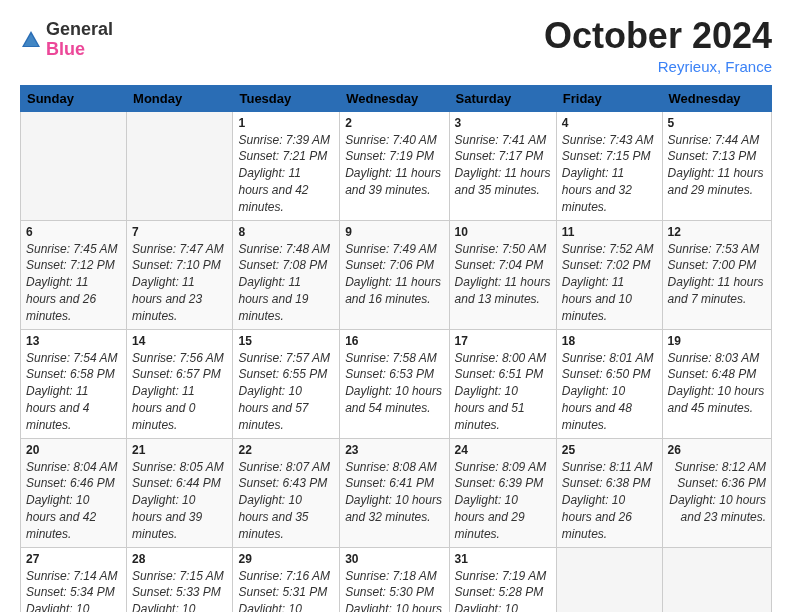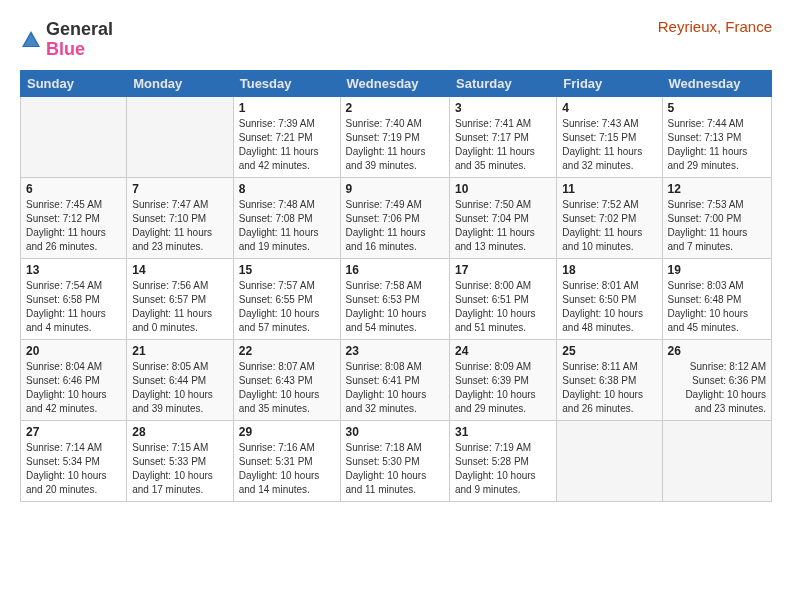--- a/index.html
+++ b/index.html
@@ -50,31 +50,31 @@
       text-align: right;
     }
     .month-title {
       font-size: 36px;
       font-weight: bold;
       color: #222;
       line-height: 1.1;
     }
     .location {
       font-size: 15px;
-      color: #c2410c;
+      color: #3b82f6;
       margin-top: 2px;
     }
     .calendar {
       width: 100%;
       border-collapse: collapse;
       border: 1px solid #ccc;
     }
     .calendar th {
       background: #2a6db5;
-      color: #e5e5e5;
+      color: #000000;
       text-align: left;
       padding: 5px 6px;
       font-size: 13px;
       font-weight: bold;
       border: 1px solid #2a6db5;
     }
     .calendar td {
       vertical-align: top;
       padding: 4px 5px;
       border: 1px solid #ccc;
@@ -93,41 +93,43 @@
     .calendar tr:nth-child(even) td.empty {
       background: #efefef;
     }
     .day-num {
       font-weight: bold;
       font-size: 12px;
       display: block;
       margin-bottom: 2px;
     }
     .day-detail {
-      font-size: 10px;
+      font-size: 12px;
       color: #333;
       line-height: 1.4;
+      font-style: italic;
     }
   </style>
 </head>
 <body>
 
 <div class="page">
   <div class="header">
     <div class="logo">
       <svg class="logo-icon" viewBox="0 0 22 22">
         <polygon points="11,2 20,18 2,18" fill="#2a6db5"></polygon>
         <polygon points="11,5 18,17 4,17" fill="#5a9fd4" opacity="0.5"></polygon>
       </svg>
       <div class="logo-text">
         <span class="logo-general">General</span>
         <span class="logo-blue">Blue</span>
       </div>
     </div>
     <div class="title-block">
+      <div class="month-title">October 2024</div>
       <div class="location">Reyrieux, France</div>
     </div>
   </div>
 
   <table class="calendar">
     <thead>
       <tr>
       <th>Sunday</th>
           <th>Monday</th>
           <th>Tuesday</th>

